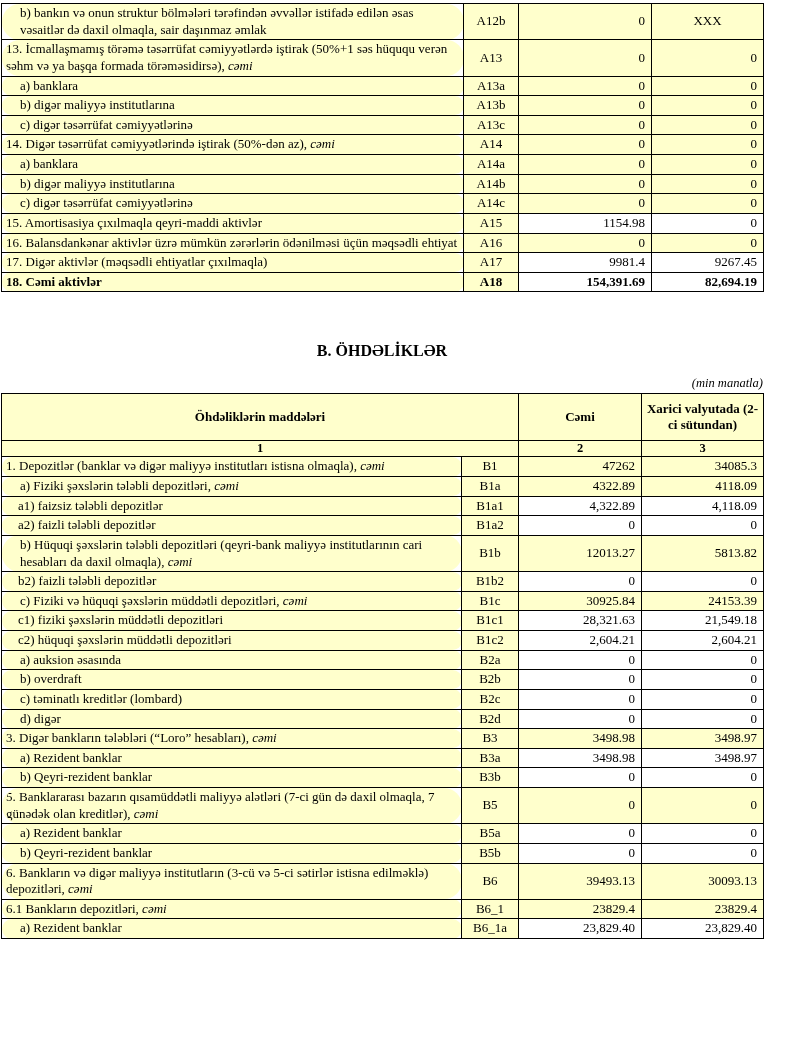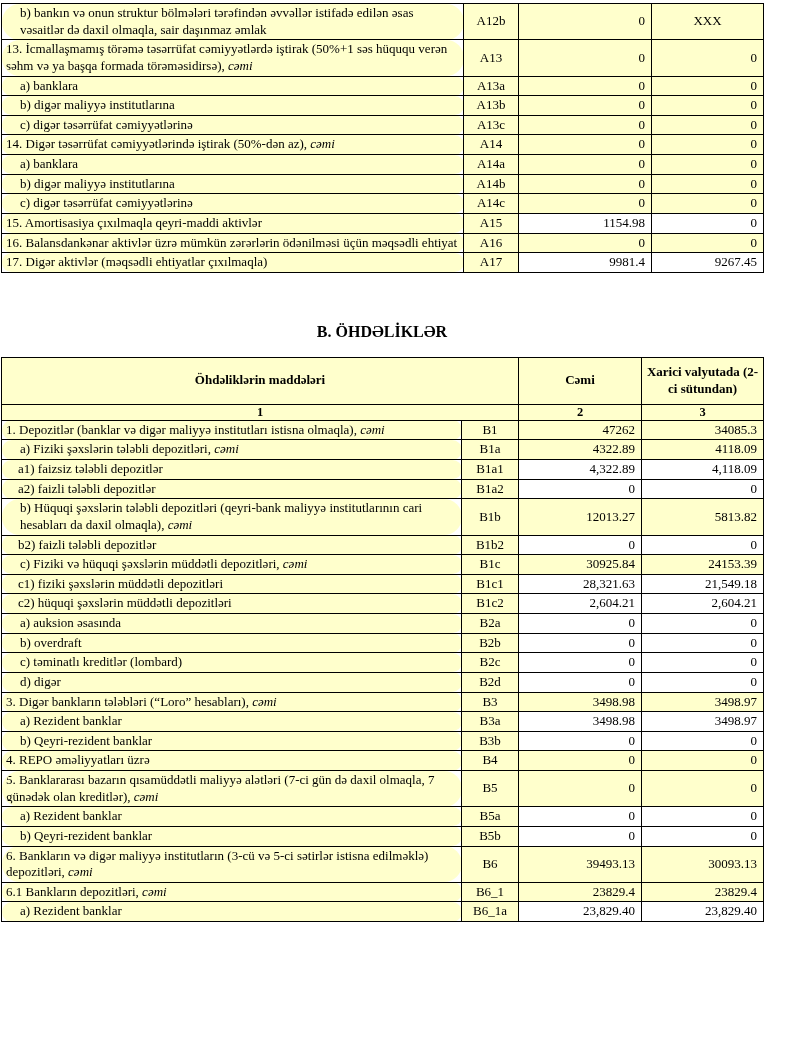--- a/index.html
+++ b/index.html
@@ -134,25 +134,32 @@
           <td class="code">A16</td>
           <td class="val">0</td>
           <td class="val">0</td>
         </tr>
         <tr>
           <td class="desc">17. Digər aktivlər (məqsədli ehtiyatlar çıxılmaqla)</td>
           <td class="code">A17</td>
           <td class="val white">9981.4</td>
           <td class="val white">9267.45</td>
         </tr>
+        <tr class="bold">
+          <td class="desc">18. Cəmi aktivlər</td>
+          <td class="code">A18</td>
+          <td class="val white">154,391.69</td>
+          <td class="val white">82,694.19</td>
+        </tr>
       </tbody>
   </table>
 
   <div class="section-heading">B. ÖHDƏLİKLƏR</div>
 
+  <div class="unit-note">(min manatla)</div>
 
   <table>
     <colgroup>
       <col style="width:460px">
         <col style="width:57px">
         <col style="width:123px">
         <col style="width:122px">
     </colgroup>
     <thead>
       <tr class="main-head">
@@ -257,26 +264,20 @@
           <td class="val white">3498.98</td>
           <td class="val white">3498.97</td>
         </tr>
         <tr>
           <td class="desc ind1">b) Qeyri-rezident banklar</td>
           <td class="code">B3b</td>
           <td class="val white">0</td>
           <td class="val white">0</td>
         </tr>
         <tr>
-          <td class="desc">4. REPO əməliyyatları  üzrə</td>
-          <td class="code">B4</td>
-          <td class="val">0</td>
-          <td class="val">0</td>
-        </tr>
-        <tr>
           <td class="desc">5. Banklararası bazarın qısamüddətli maliyyə alətləri (7-ci gün də daxil olmaqla, 7 günədək olan kreditlər), <i>cəmi</i></td>
           <td class="code">B5</td>
           <td class="val">0</td>
           <td class="val">0</td>
         </tr>
         <tr>
           <td class="desc ind1">a) Rezident banklar</td>
           <td class="code">B5a</td>
           <td class="val white">0</td>
           <td class="val white">0</td>

